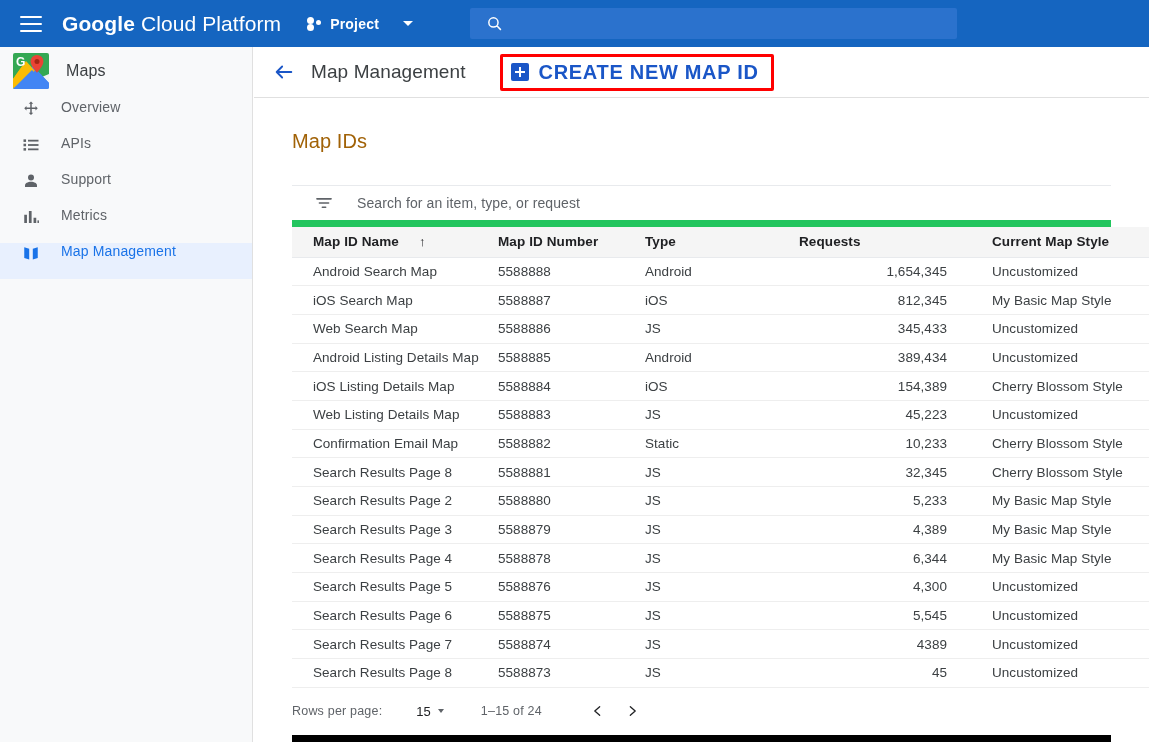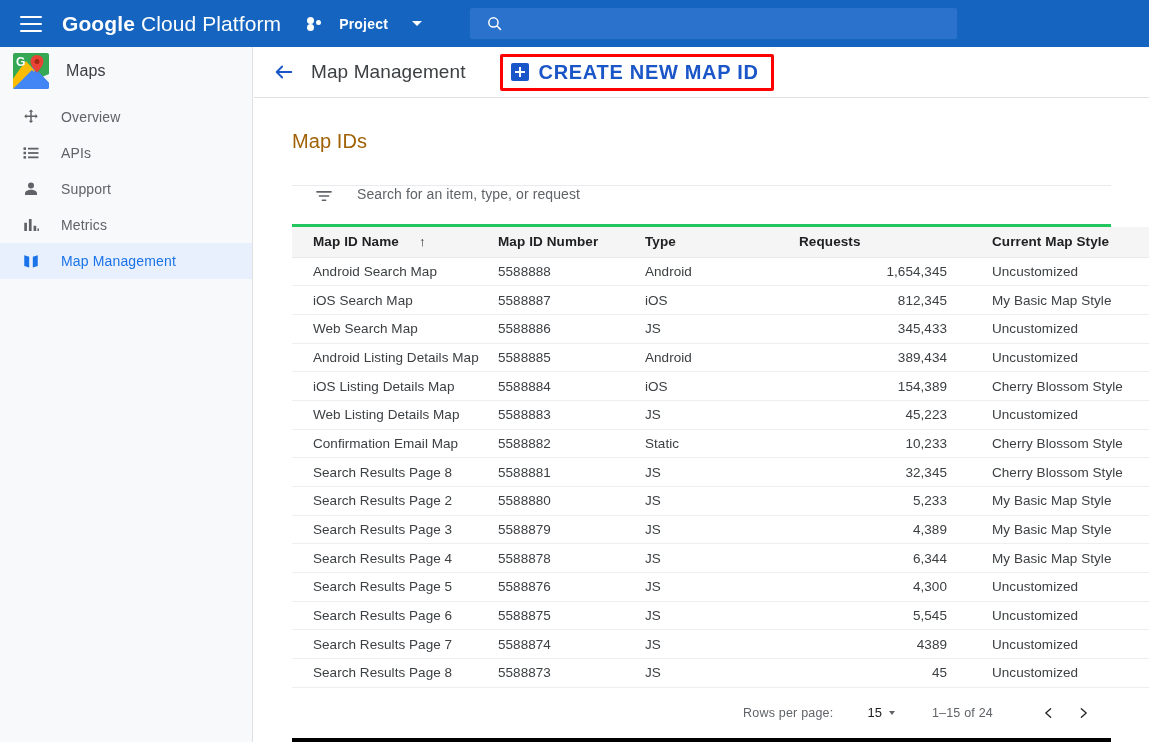--- a/index.html
+++ b/index.html
@@ -31,21 +31,20 @@
     letter-spacing: 0.1px;
     white-space: nowrap;
   }
   .gcp-logo .b { font-weight: 700; }
   .gcp-logo .n { font-weight: 400; }
   .project-chip {
     display: flex; align-items: center;
     margin-left: 26px;
     color: #ffffff;
     cursor: pointer;
-    gap: 9px;
   }
   .project-dots { position: relative; width: 17px; height: 14px; margin-right: 6px; }
   .project-dots i { position: absolute; background: #fff; border-radius: 50%; display: block; }
   .project-dots i.d1 { width: 7px; height: 7px; left: 0; top: 0; }
   .project-dots i.d2 { width: 7px; height: 7px; left: 0; top: 7px; }
   .project-dots i.d3 { width: 5px; height: 5px; left: 9px; top: 3px; }
   .project-label { font-size: 14px; font-weight: 700; letter-spacing: 0.2px; }
   .caret-down {
     width: 0; height: 0; margin-left: 24px;
     border-left: 5px solid transparent;
@@ -79,21 +78,21 @@
     position: relative; width: 36px; height: 36px;
     border-radius: 2px; overflow: hidden;
     background: #f1f3f4;
     flex: none;
   }
   .maps-brand-label {
     margin-left: 17px; font-size: 16px; color: #3c4043; letter-spacing: 0.1px;
   }
   .nav-list { margin-top: 4px; }
   .nav-item {
-    display: flex; align-items: center;
+    display: flex; align-items: flex-start;
     height: 36px; padding-left: 21px;
     cursor: pointer;
     color: #5f6368;
   }
   .nav-item .nav-icon {
     width: 20px; height: 20px; flex: none;
     display: flex; align-items: center; justify-content: center;
   }
   .nav-item .nav-label {
     margin-left: 20px; font-size: 14px; letter-spacing: 0.15px;
@@ -146,23 +145,23 @@
     font-size: 20px; color: #a16207;
     padding-top: 32px; padding-bottom: 4px;
     letter-spacing: 0.1px;
   }
 
   .table-card {
     margin-top: 28px;
     border-top: 1px solid #e8eaed;
   }
   .filter-row {
-    display: flex; align-items: flex-start;
+    display: flex; align-items: center;
     height: 41px;
-    border-bottom: 3px solid #22c55e;
+    border-bottom: 7px solid #22c55e;
     cursor: text;
   }
   .filter-icon { margin-left: 22px; flex: none; display: flex; }
   .filter-placeholder {
     margin-left: 23px; font-size: 14px; color: #5f6368; letter-spacing: 0.1px;
   }
 
   table.maptable { width: 100%; border-collapse: collapse; table-layout: fixed; }
   table.maptable thead tr { background: #f5f5f5; height: 30px; }
   table.maptable thead th {
@@ -179,23 +178,23 @@
   }
   .c-name   { width: 206px; padding-left: 21px !important; margin-top: 30px; }
   .c-number { width: 147px; }
   .c-type   { width: 154px; }
   .c-req    { width: 175px; text-align: right; padding-right: 27px !important; }
   .c-style  { width: 195px; padding-left: 18px !important; }
   thead .c-req { text-align: right; }
   .sort-arrow { display: inline-block; margin-left: 20px; font-size: 13px; color: #202124; }
 
   .pagination {
-    display: flex; align-items: center; justify-content: flex-end;
+    display: flex; align-items: center; justify-content: flex-start;
     height: 54px;
-    border-bottom: 4px solid #000000;
+    border-bottom: 7px solid #000000;
     font-size: 12.5px; color: #5f6368;
     padding-right: 10px;
   }
   .rpp-label { letter-spacing: 0.2px; }
   .rpp-select {
     margin-left: 34px; display: flex; align-items: center;
     color: #202124; font-size: 13px; cursor: pointer;
   }
   .rpp-select .mini-caret {
     width: 0; height: 0; margin-left: 7px;

